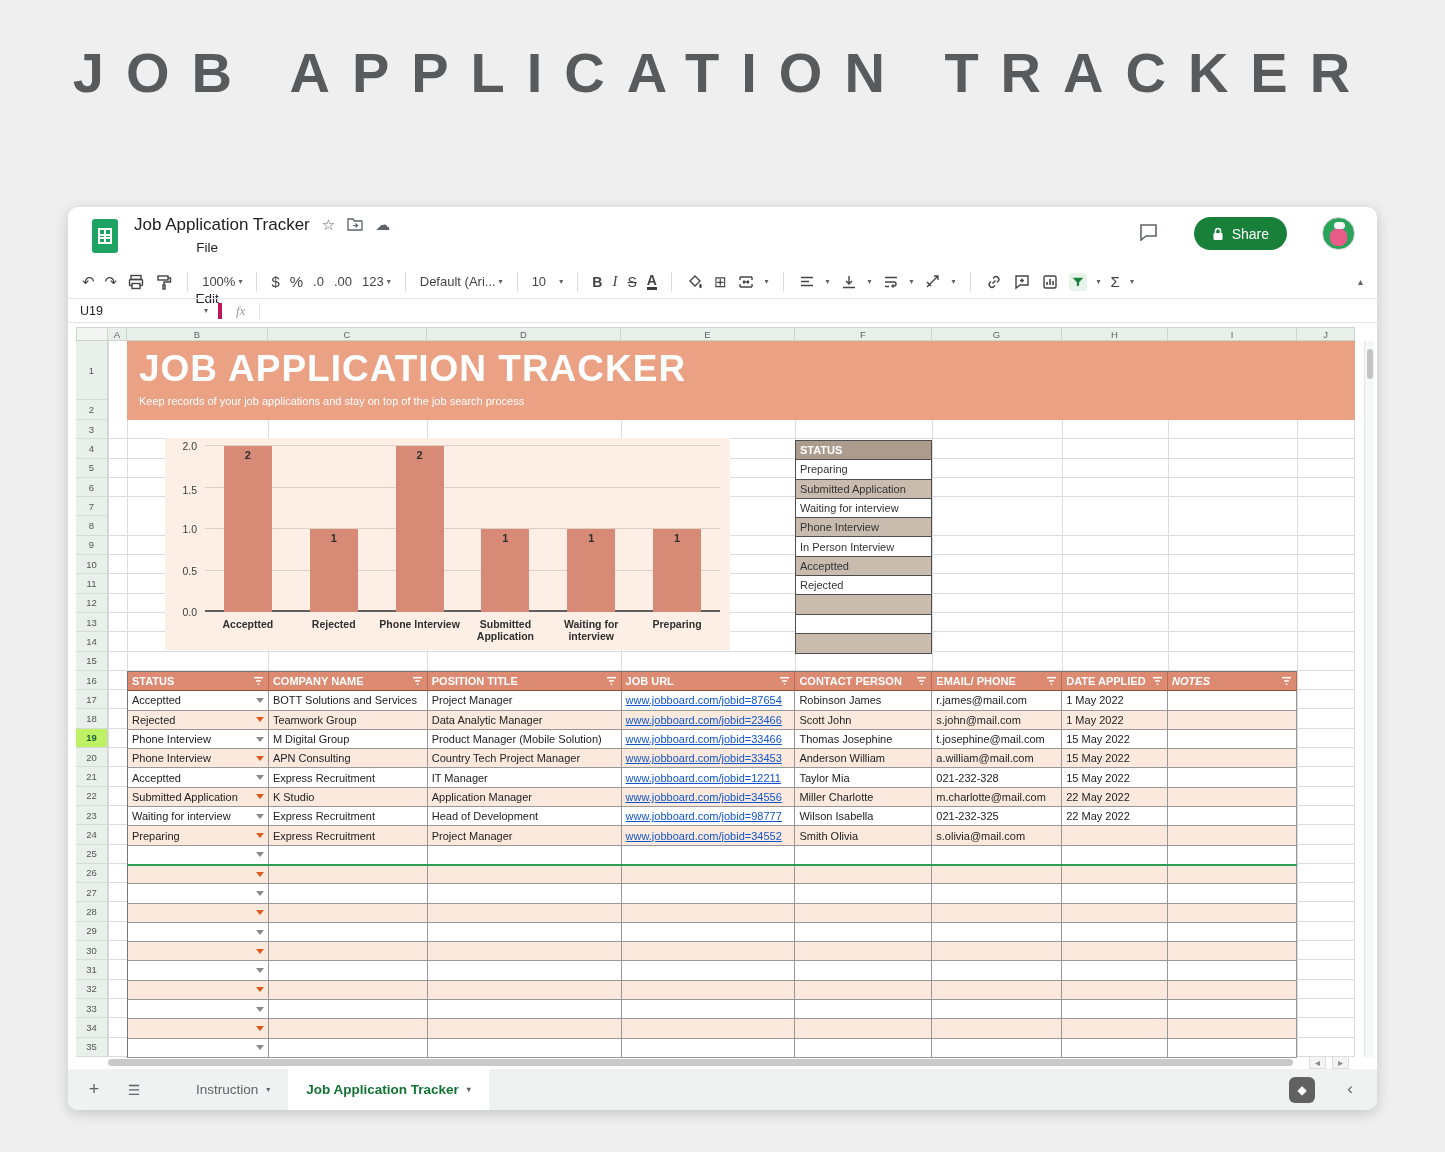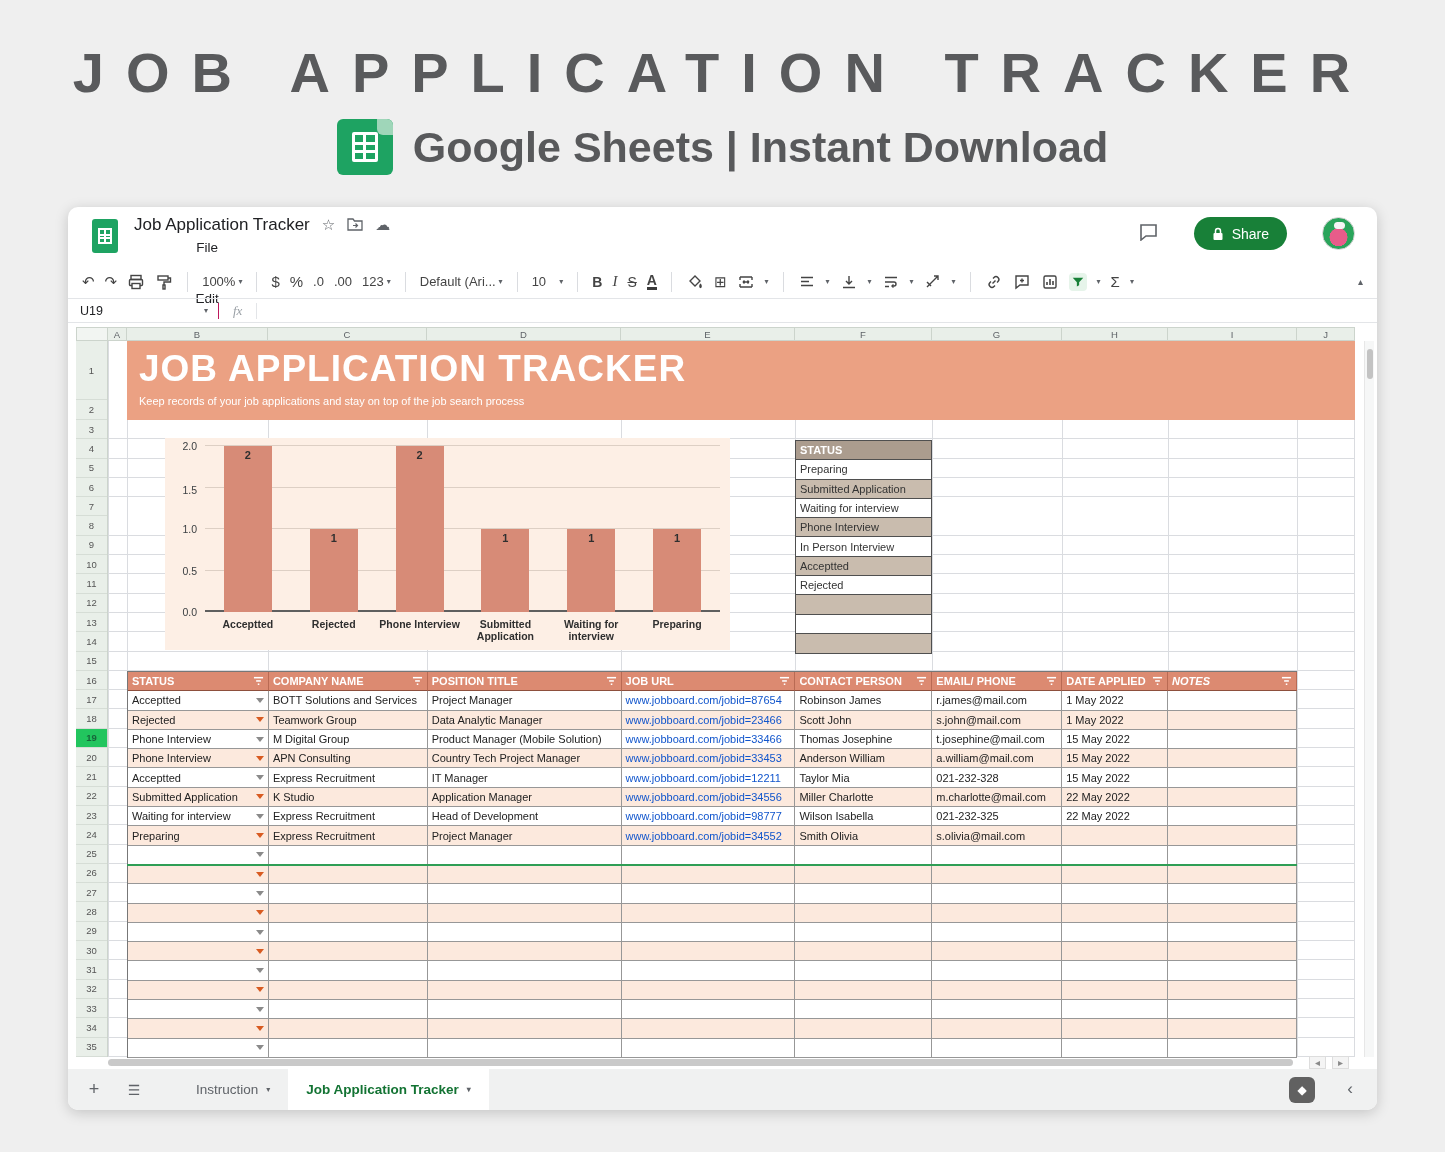--- a/index.html
+++ b/index.html
@@ -50,33 +50,33 @@
   .strike-s { text-decoration:line-through; font-size:14px; }
   .color-a { font-size:14px; font-weight:bold; border-bottom:3px solid #3b3b3b; line-height:13px; }
   .filter-on { background:#e6f4ea; border-radius:4px; padding:2px; }
   .filter-on svg { fill:#188038; stroke:none; }
   .tb-collapse { margin-left:auto; font-size:10px; color:#5f6368; }
 
   
   .fbar { position:absolute; left:0; top:92px; width:100%; height:24px; border-bottom:1px solid #e3e5e8; display:flex; align-items:center; font-size:12.5px; color:#202124; }
   .namebox { width:150px; padding-left:12px; display:flex; align-items:center; justify-content:space-between; }
   .namebox .caret { padding-right:10px; }
-  .fx { font-style:italic; font-family:"Liberation Serif",serif; color:#9aa0a6; font-size:13px; padding:0 14px; border-left:1px solid #be185d; border-right:1px solid #e3e5e8; }
+  .fx { font-style:italic; font-family:"Liberation Serif",serif; color:#9aa0a6; font-size:13px; padding:0 14px; border-left:4px solid #be185d; border-right:1px solid #e3e5e8; }
 
   
   .colhdr { position:absolute; left:8px; top:120px; width:1279px; height:14px; display:flex; }
   .ch { background:#e9efe9; border:1px solid #ccd4cc; border-left:none; font-size:9.5px; color:#5f6368; display:flex; align-items:center; justify-content:center; }
   .ch:first-child { border-left:1px solid #ccd4cc; background:#f2f5f2; }
 
   
   .gridarea { position:absolute; left:8px; top:134px; width:1279px; height:716px; background:#fff; }
   .gutter { position:absolute; left:0; top:0; width:32px; height:716px; background:#e9efe9; border-right:1px solid #ccd4cc; z-index:5; }
   .gnum { height:19.3px; border-bottom:1px solid #d6ddd6; font-size:9.5px; color:#555; display:flex; align-items:center; justify-content:center; }
   .gnum.r1 { height:59px; } .gnum.r2 { height:20px; }
-  .gnum.sel { background:#22c55e; color:#17663a; font-weight:bold; }
+  .gnum.sel { background:#bef264; color:#17663a; font-weight:bold; }
   .hlines { position:absolute; left:32px; top:79px; width:1247px; height:637px;
      background:repeating-linear-gradient(to bottom, transparent 0 18.3px, #dadce0 18.3px 19.3px); }
   .vline { position:absolute; top:0; width:1px; height:716px; background:#dadce0; }
 
   
   .banner { position:absolute; left:51px; top:0; width:1228px; height:79px; background:#eba183; z-index:2; padding:6px 12px 0; }
   .banner h1 { color:#fff; font-size:37px; font-weight:bold; letter-spacing:1px; line-height:44px; }
   .banner p { color:#fff; font-size:11px; margin-top:4px; }
 
   
@@ -101,21 +101,21 @@
   
   .stable { position:absolute; left:51px; top:330px; width:1170px; z-index:3; border-left:1px solid #777; border-top:1px solid #777; background:#fff; }
   .trow { display:flex; height:19.3px; }
   .td { border-right:1px solid #979797; border-bottom:1px solid #979797; font-size:11px; color:#222; display:flex; align-items:center; padding:0 4px; overflow:hidden; white-space:nowrap; background:#fff; }
   .trow.pink .td { background:#fce9dd; }
   .trow.hdr .td { background:#dc8a71; color:#fff; font-weight:bold; justify-content:space-between; border-right:1px solid #b96a53; border-bottom:1px solid #8d4f3d; }
   .c0{width:141px;} .c1{width:159px;} .c2{width:194px;} .c3{width:174px;} .c4{width:137px;} .c5{width:130px;} .c6{width:106px;} .c7{width:129px;font-style:italic;}
   .td.status { justify-content:space-between; }
   .dd { width:0; height:0; border-left:4px solid transparent; border-right:4px solid transparent; border-top:5px solid #8a8a8a; }
   .dd.orange { border-top-color:#d85b21; }
-  .td a { color:#1155cc; }
+  .td a { color:#1155cc; text-decoration:underline; }
   .funnel { width:11px; height:10px; flex:none; }
   .funnel rect { fill:#fff; }
   .filter-edge { position:absolute; left:51px; top:523px; width:1170px; height:0; border-top:2px solid #2f9e55; z-index:6; }
 
   
   .vscroll { position:absolute; right:3px; top:134px; width:10px; height:716px; background:#f6f7f7; border-left:1px solid #e7e7e7; }
   .vthumb { position:absolute; left:2px; top:8px; width:6px; height:30px; background:#c3c3c3; border-radius:3px; }
   .hscroll { position:absolute; left:40px; top:852px; width:1185px; height:7px; background:#c9c9c9; border-radius:4px; }
   .hs-arrows { position:absolute; right:28px; top:849px; display:flex; gap:6px; font-size:10px; color:#8a8a8a; }
   .hs-arrows span { border:1px solid #ddd; background:#f4f4f4; width:17px; height:13px; display:flex; align-items:center; justify-content:center; }
@@ -127,27 +127,20 @@
   .sheet-tab.active { background:#fff; color:#137333; font-weight:bold; }
   .sheet-tab .caret { font-size:8px; }
   .explore { position:absolute; right:62px; top:870px; width:26px; height:26px; background:#616161; border-radius:6px; color:#fff; display:flex; align-items:center; justify-content:center; font-size:12px; }
   .collapse-r { position:absolute; right:24px; top:872px; font-size:17px; color:#5f6368; }
 </style>
 </head>
 <body>
 
 <div class="hero">
   <div class="hero-title">JOB APPLICATION TRACKER</div>
-  <div class="hero-sub">
-    <div class="sheets-logo">
-        <div class="fold"></div>
-        <div class="gridg"></div>
-      </div>
-    <div class="hero-sub-text">Google Sheets | Instant Download</div>
-  </div>
 </div>
 
 <div class="window">
 
   <div class="titlebar">
     <div class="file-icon">
         <div class="gridg"></div>
       </div>
     <div class="doc-title-row">
       <span class="doc-title">Job Application Tracker</span>

